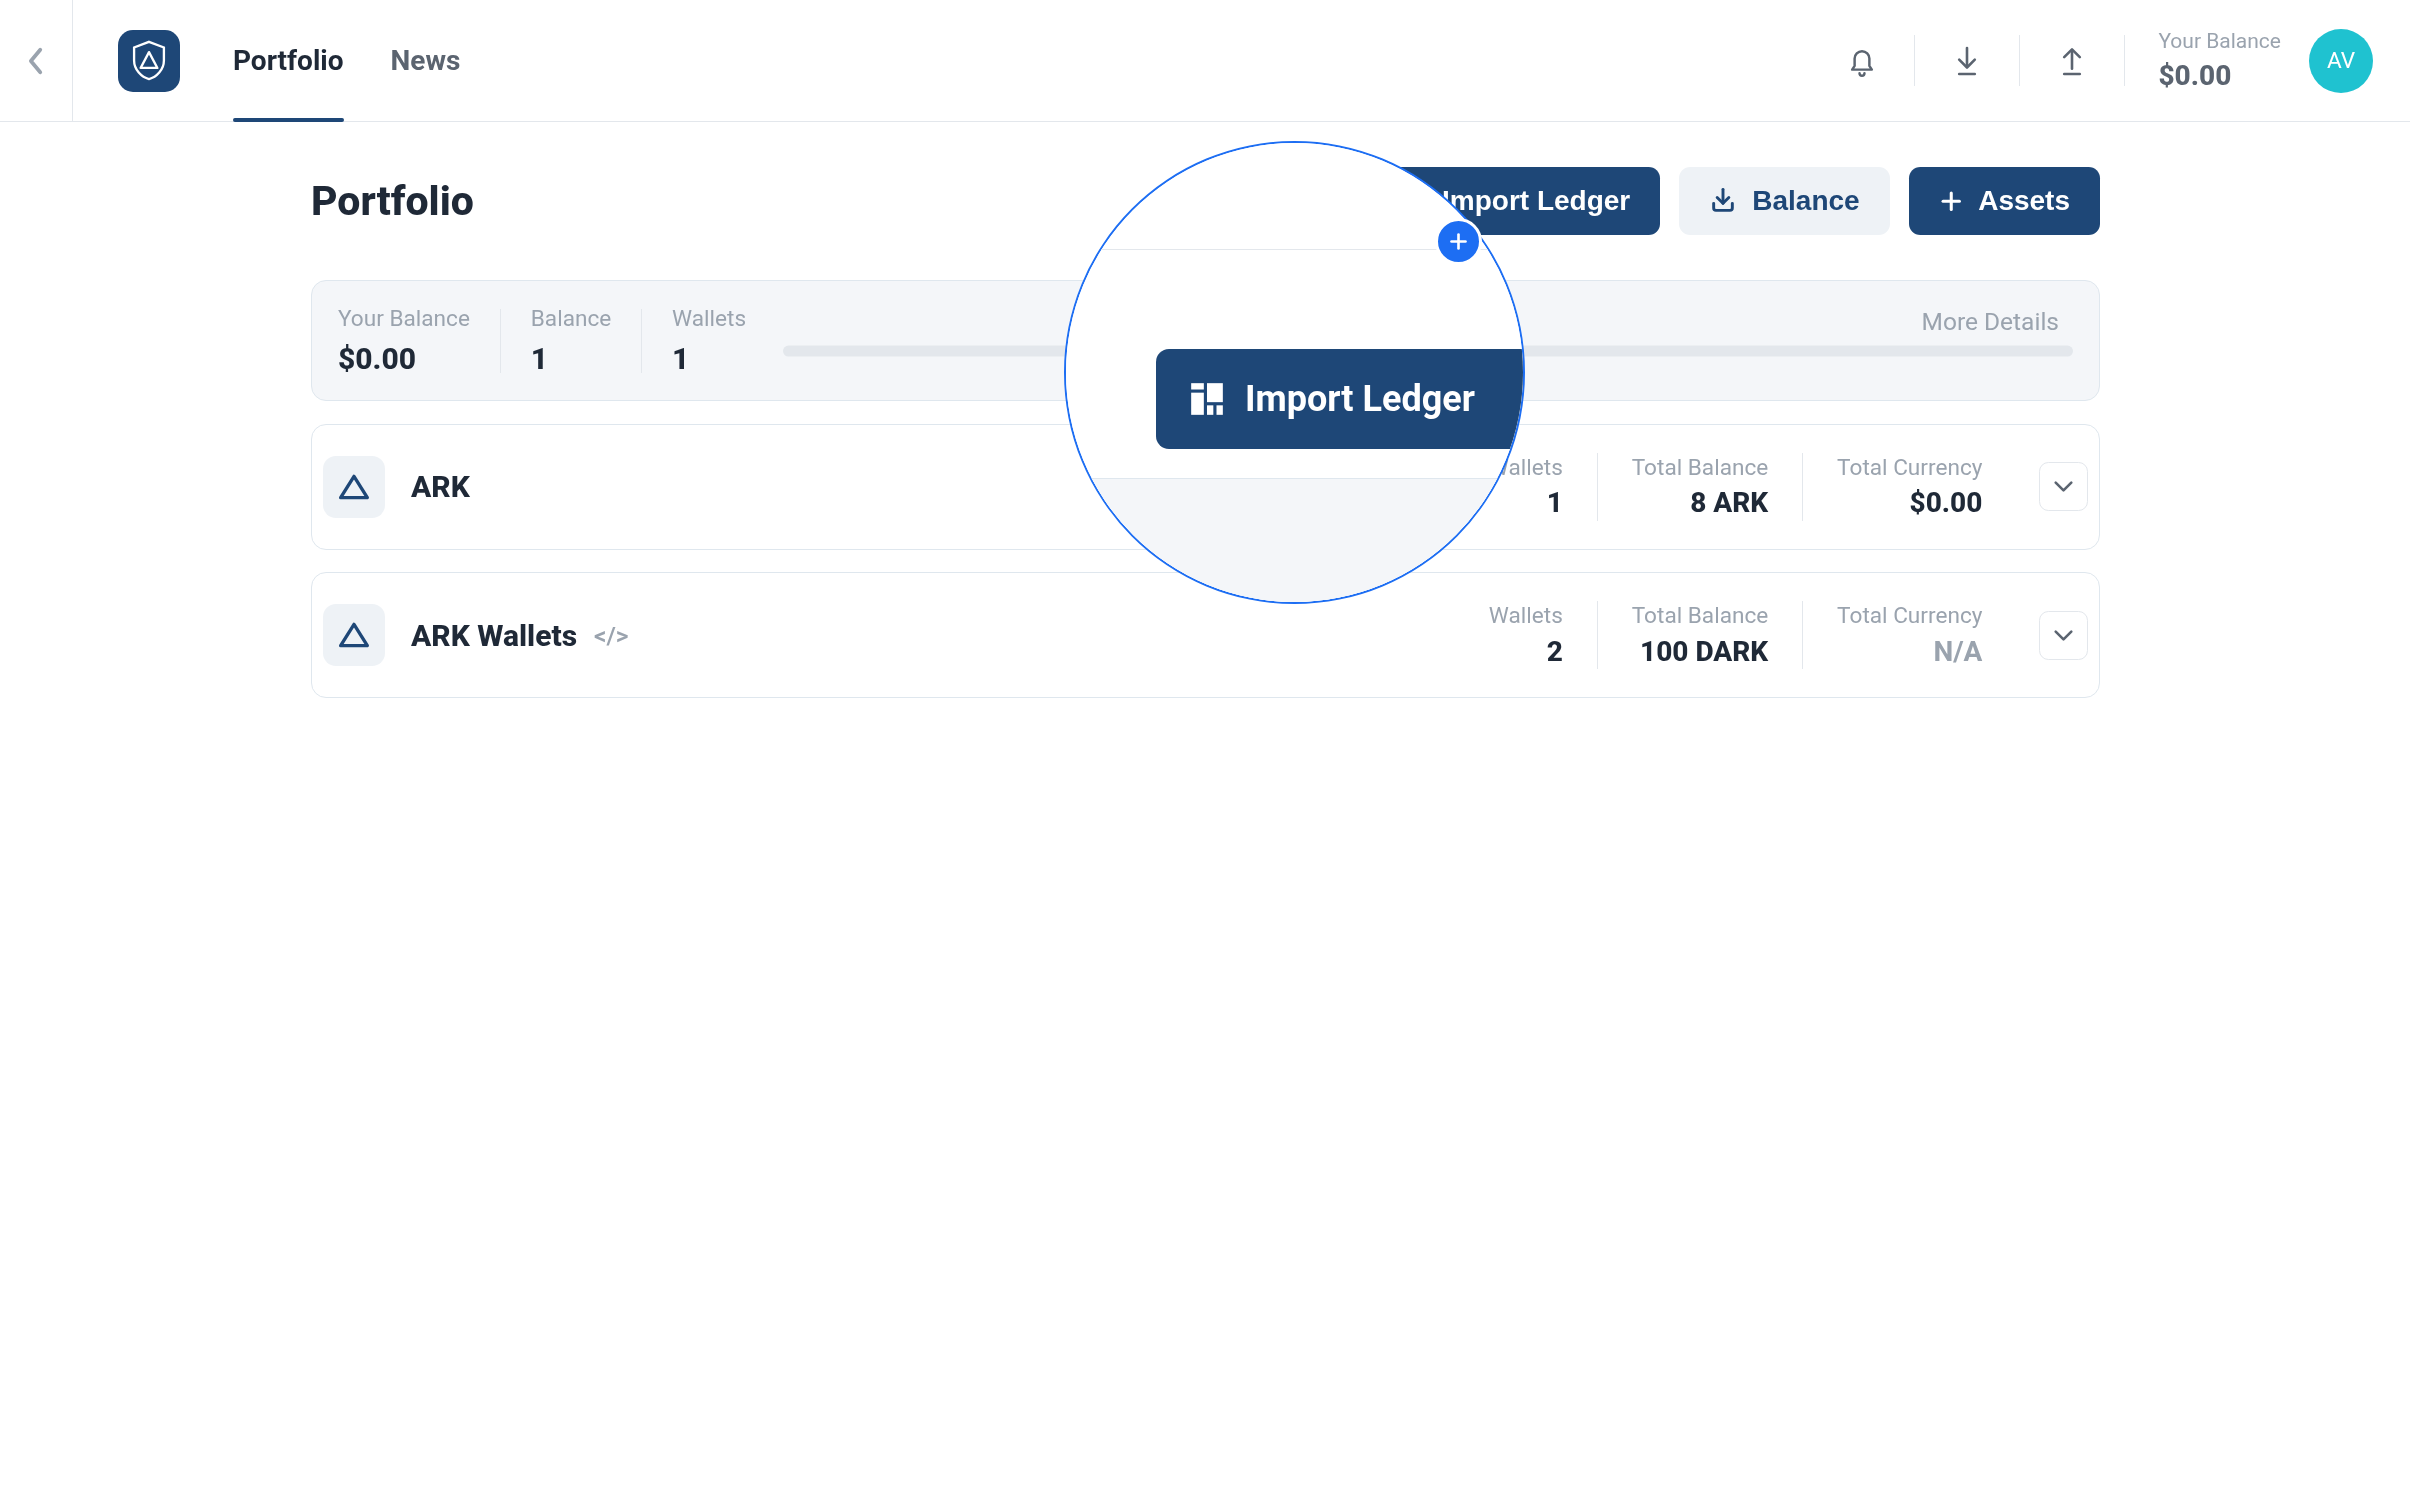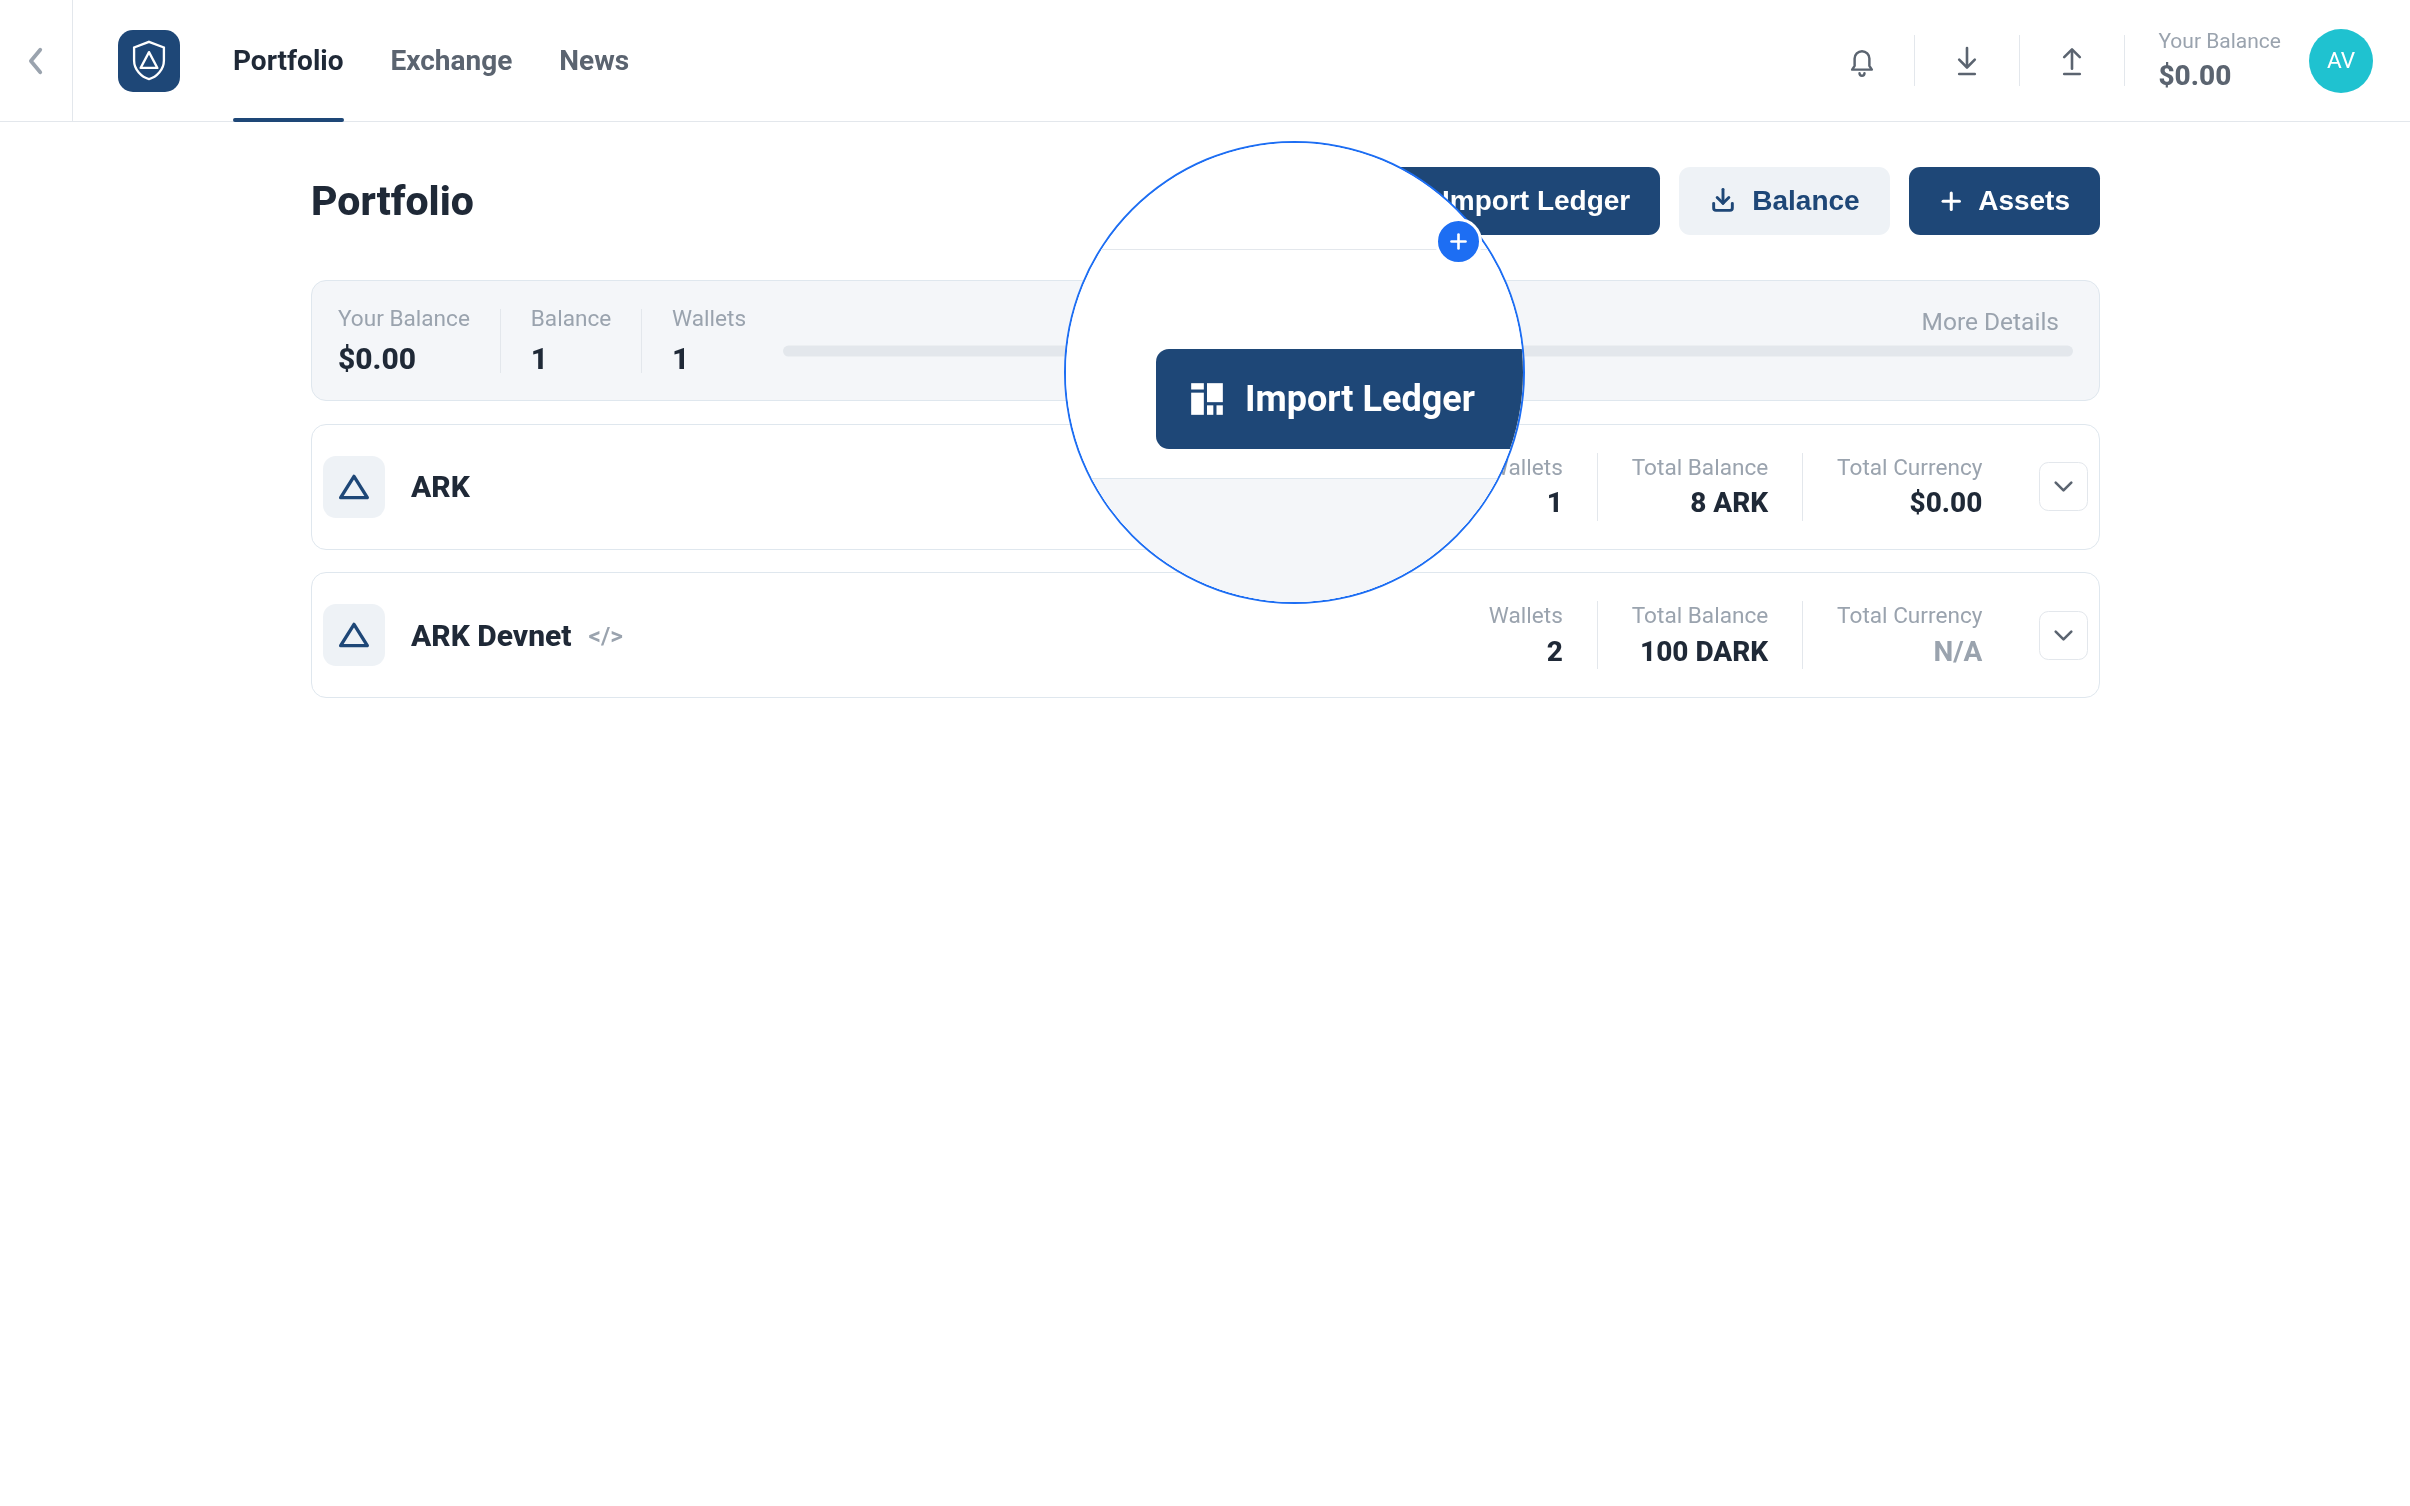--- a/index.html
+++ b/index.html
@@ -318,21 +318,20 @@
         </svg>
     </div>
     <div class="logo">
       <svg width="38" height="41" viewBox="0 0 40 44" fill="none">
         <path d="M20 2 L36 8 V22 C36 32 28 40 20 42 C12 40 4 32 4 22 V8 Z" stroke="#fff" stroke-width="2.5" fill="none"></path>
         <path d="M20 13 L29 30 H11 Z" stroke="#fff" stroke-width="2.5" fill="none" stroke-linejoin="round"></path>
       </svg>
     </div>
     <div class="nav">
       <div class="nav-item active">Portfolio</div>
-      <div class="nav-item">Exchange</div>
       <div class="nav-item">News</div>
     </div>
     <div class="header-right">
       <div class="hdr-icon">
         <svg width="30" height="32" viewBox="0 0 24 26" fill="none" stroke="currentColor" stroke-width="2" stroke-linecap="round" stroke-linejoin="round">
           <path d="M18 17 V11 a6 6 0 0 0 -12 0 V17 l-2 3 h16 z"></path>
           <path d="M10 23 a2 2 0 0 0 4 0"></path>
         </svg>
       </div>
       <div class="hdr-divider"></div>
@@ -443,21 +442,21 @@
       </div>
     </div>
 
     <div class="asset-card">
       <div class="asset-icon">
         <svg width="32" height="28" viewBox="0 0 24 20" fill="none" stroke="currentColor" stroke-width="2.5" stroke-linejoin="round">
             <path d="M12 2 L22 18 H2 Z"></path>
           </svg>
       </div>
       <div class="asset-name">
-        <span>ARK Devnet</span>
+        <span>ARK Wallets</span>
         <span class="badge-code">&lt;/&gt;</span>
       </div>
       <div class="asset-right">
         <div class="asset-cell">
           <div class="summary-label">Wallets</div>
           <div class="summary-value">2</div>
         </div>
         <div class="asset-div"></div>
         <div class="asset-cell">
           <div class="summary-label">Total Balance</div>

